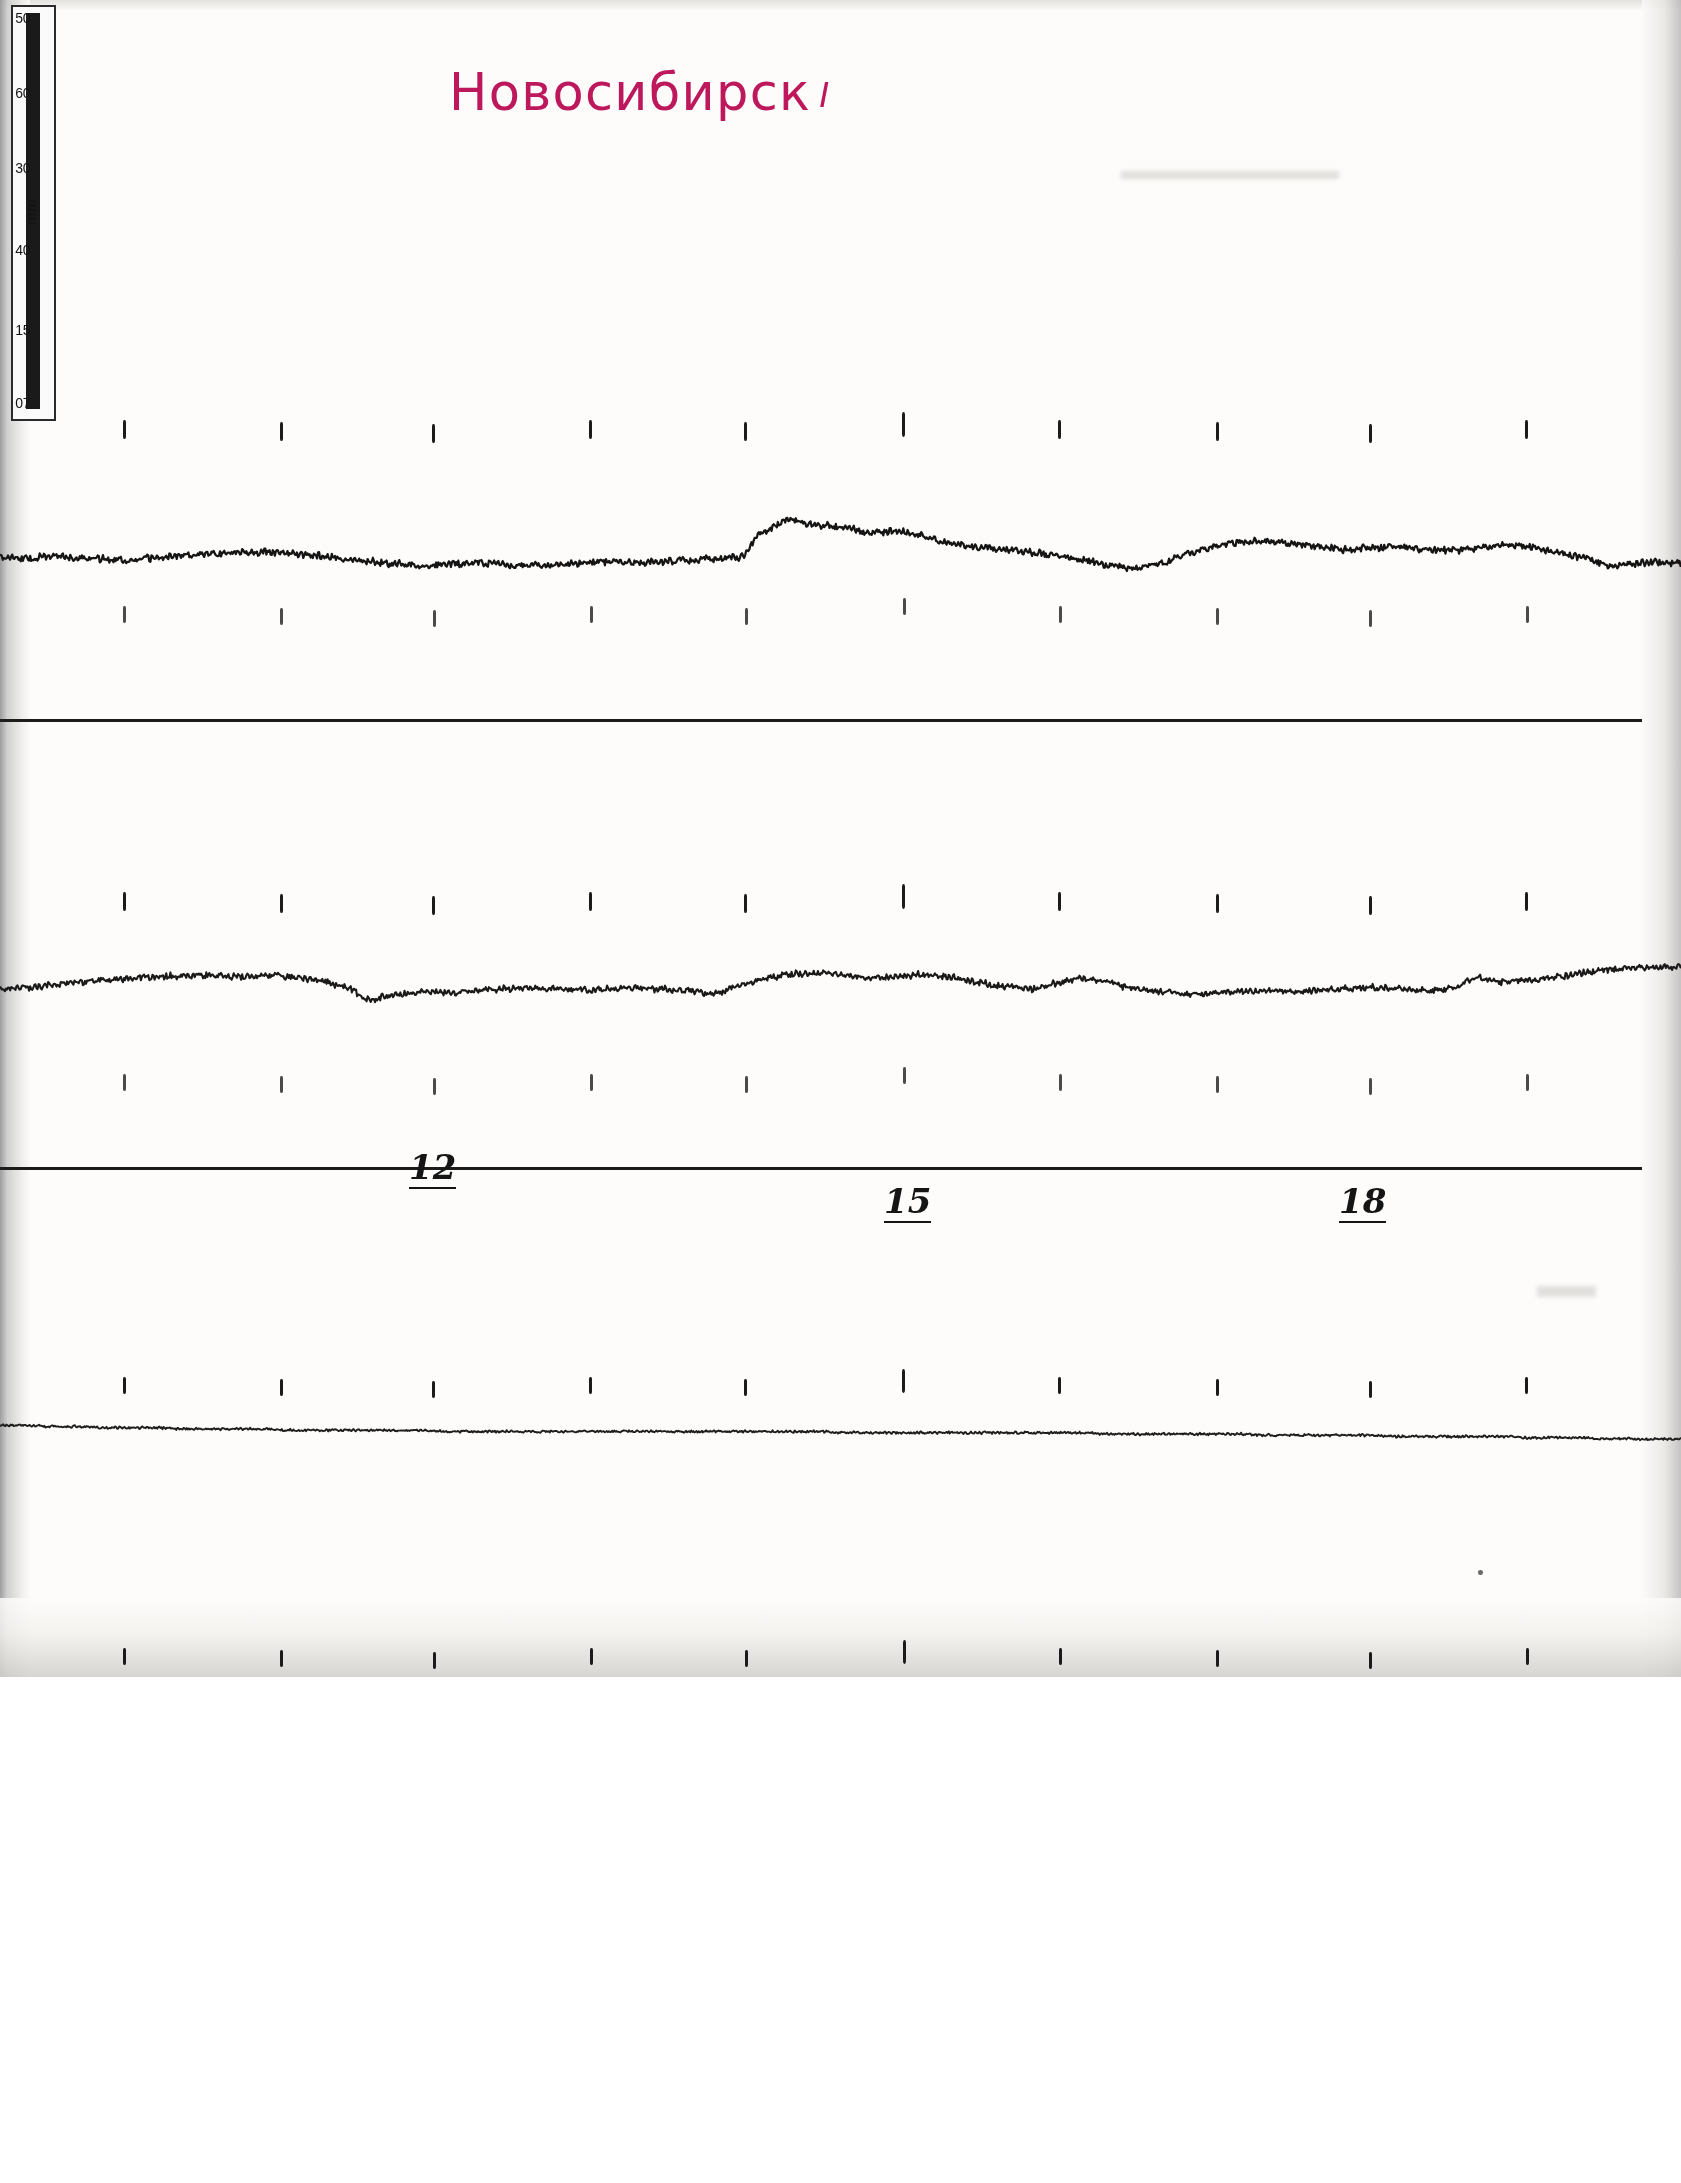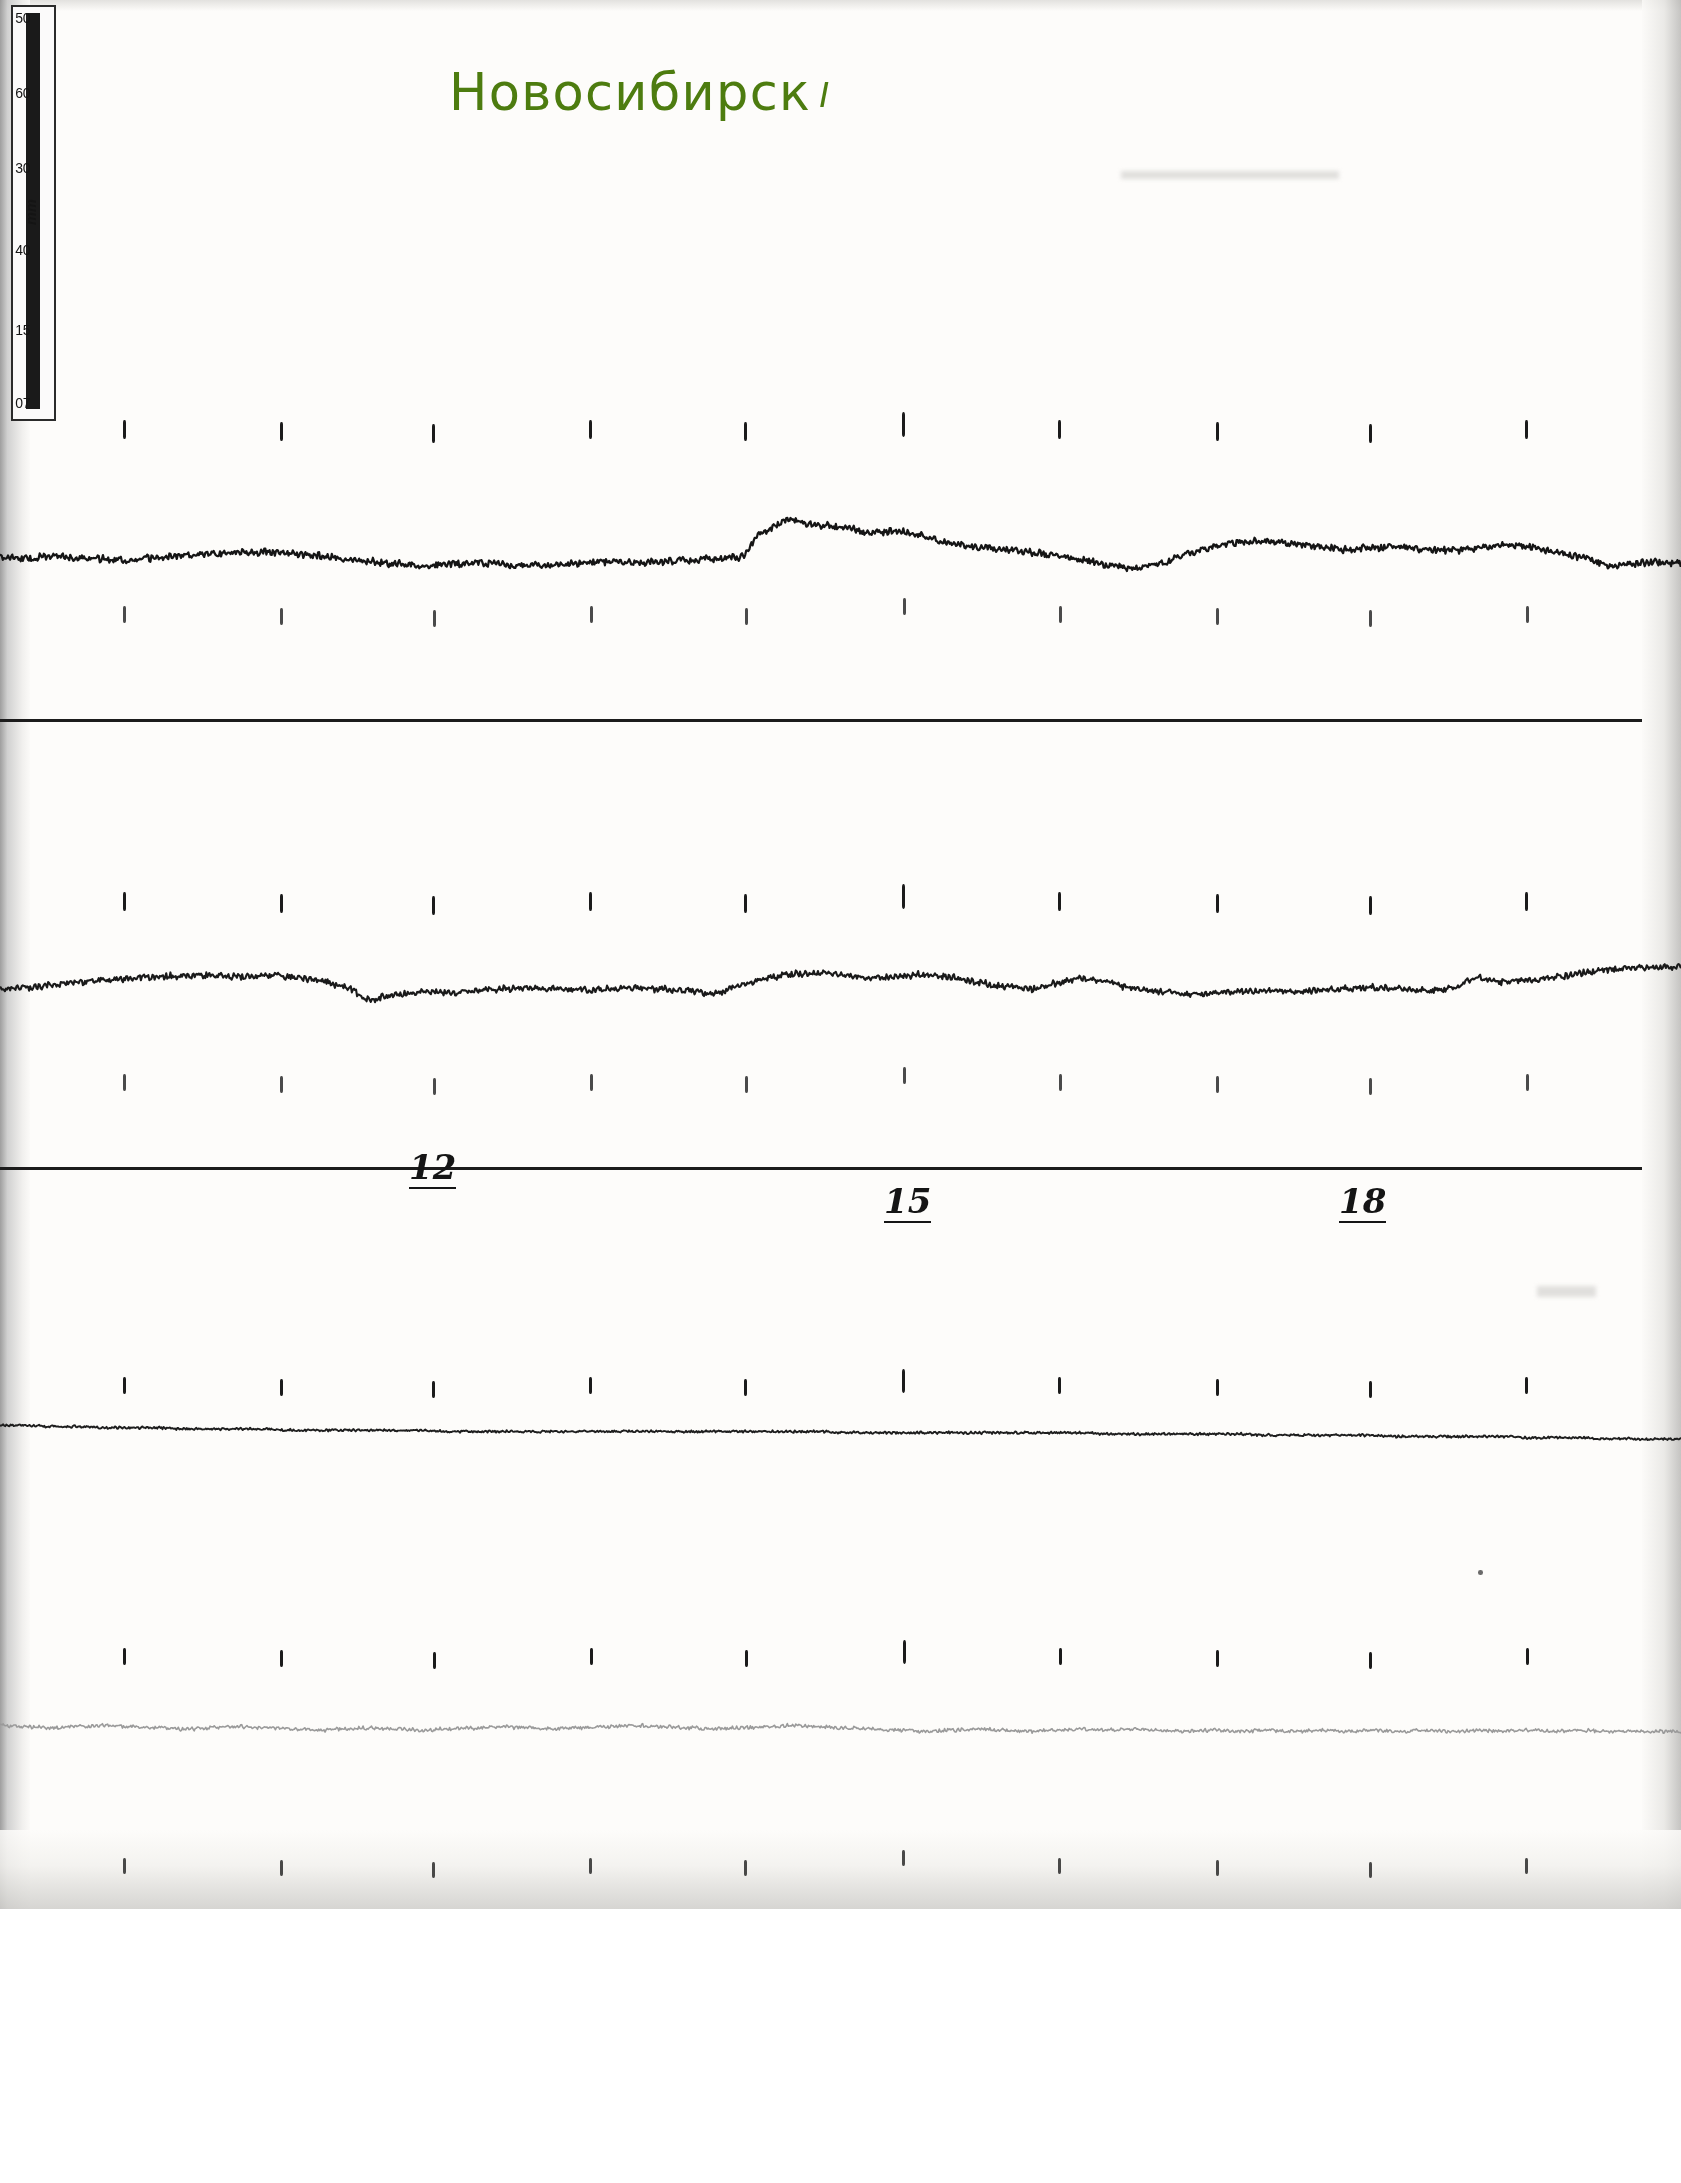--- a/index.html
+++ b/index.html
@@ -9,21 +9,21 @@
   }
   body {
     width: 1682px;
     height: 2183px;
     font-family: "Liberation Sans", sans-serif;
     overflow: hidden;
   }
   #sheet {
     position: relative;
     width: 1682px;
-    height: 1909px;
+    height: 1677px;
     background: #fdfcfa;
     overflow: hidden;
   }
   
   #paper-left-edge {
     position: absolute;
     left: 0; top: 0;
     width: 30px; height: 2183px;
     background: linear-gradient(to right, #8e8e8e 0%, #c9c9c9 25%, #efeeec 75%, #fbfaf8 100%);
     opacity: 0.85;
@@ -88,21 +88,21 @@
     transform-origin: left top;
   }
 
   
   #title {
     position: absolute;
     left: 449px;
     top: 63px;
     font-family: "DejaVu Sans", sans-serif;
     font-size: 51px;
-    color: #4d7c0f;
+    color: #be185d;
     letter-spacing: 1.3px;
     white-space: nowrap;
   }
   #title .roman {
     font-size: 34px;
     font-style: italic;
     vertical-align: 2.6px;
     margin-left: 8px;
   }
 

